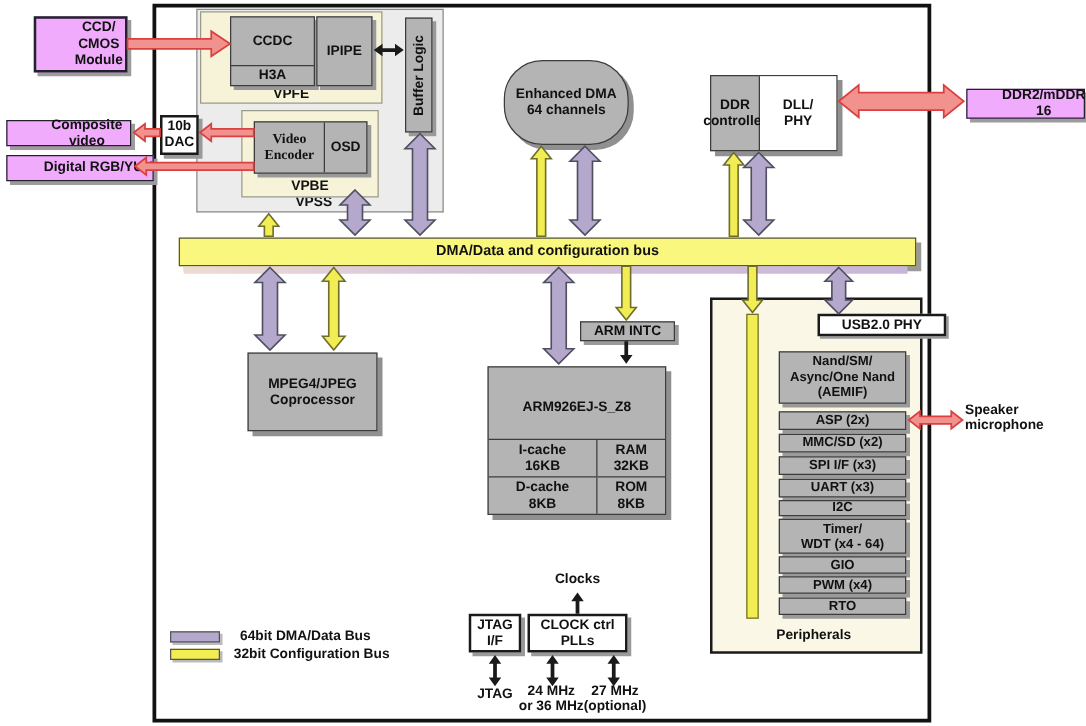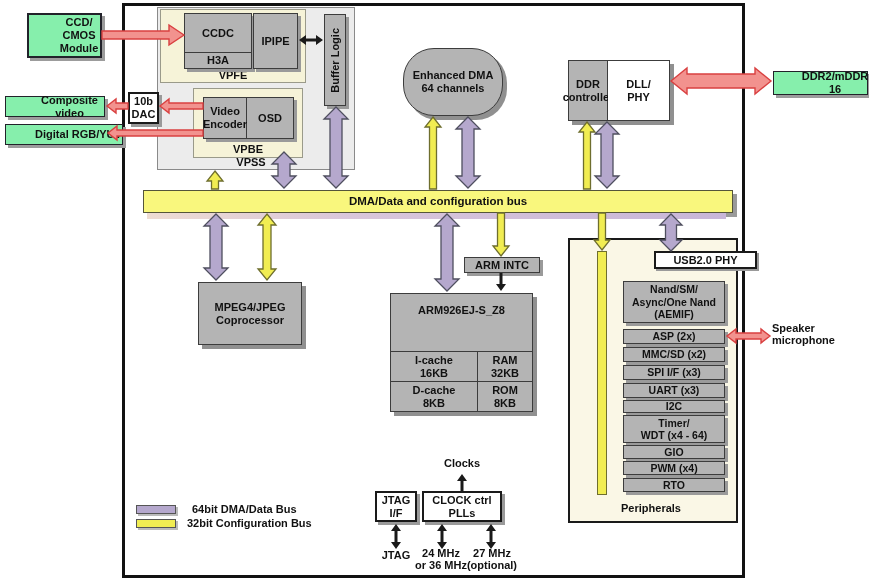--- a/index.html
+++ b/index.html
@@ -10,21 +10,21 @@
   .flexc{display:flex;align-items:center;justify-content:center;}
   
   .chip{border:3px solid #111;background:#fff;}
   .vpss{background:#ececec;border:1px solid #8a8a8a;}
   .subarea{background:#f6f3d8;border:1px solid #9a9a8a;}
   .periph{background:#faf7e6;border:2px solid #1a1a1a;}
   
   .grey{background:#b4b4b4;border:1.5px solid #3c3c3c;box-shadow:4px 4px 0 #909090;}
   .greysm{background:#b4b4b4;border:1.5px solid #3c3c3c;box-shadow:3px 3px 0 #9a9a9a;}
   .white{background:#ffffff;border:2px solid #1a1a1a;box-shadow:3px 3px 0 #9a9a9a;}
-  .ext{background:#86efac;border:1.5px solid #22222a;box-shadow:3px 3px 0 #9c9c9c;padding-left:29px;}
+  .ext{background:#f0abfc;border:1.5px solid #22222a;box-shadow:3px 3px 0 #9c9c9c;padding-left:29px;}
   .bus{background:#f9f77d;border:1.5px solid #55553a;box-shadow:4px 4px 0 #9a9a9a;}
   .busshadow{background:linear-gradient(to right,#eedcd2 0%,#d9c6da 35%,#c8b6d8 100%);}
   .ybar{background:#f1ed52;border:1.5px solid #6e6e2e;}
   .vtext{writing-mode:vertical-rl;transform:rotate(180deg);}
   .caption{font-weight:bold;font-size:11px;white-space:pre-line;}
   svg.overlay{position:absolute;left:0;top:0;pointer-events:none;}
   .split{display:flex;}
   .cell{display:flex;align-items:center;justify-content:center;box-sizing:border-box;}
 </style>
 </head>
@@ -61,21 +61,21 @@
     </div>
   <div class="abs greysm flexc" style="left:253px;top:13px;width:45px;height:56px;">
     <span class="lbl">IPIPE</span>
     </div>
 
   <div class="abs greysm flexc" style="left:324px;top:14px;width:22px;height:92px;">
     <span class="lbl vtext">Buffer Logic</span>
     </div>
 
   <div class="abs greysm split" style="left:203px;top:97px;width:91px;height:42px;">
-    <div class="cell" style="width:43px;border-right:1.5px solid #3c3c3c;">
+    <div class="cell" style="width:56px;border-right:1.5px solid #3c3c3c;font-family:Liberation Serif, serif;">
       <span class="lbl">Video
 Encoder</span>
       </div>
     <div class="cell" style="flex:1;">
       <span class="lbl">OSD</span>
       </div>
   </div>
 
   <div class="abs white flexc" style="left:128px;top:92px;width:31px;height:32px;">
     <span class="lbl">10b
@@ -101,21 +101,21 @@
   <div class="abs grey flexc" style="left:198px;top:282px;width:104px;height:63px;">
     <span class="lbl">MPEG4/JPEG
 Coprocessor</span>
     </div>
 
   <div class="abs greysm flexc" style="left:464px;top:257px;width:76px;height:16px;">
     <span class="lbl">ARM INTC</span>
     </div>
 
   <div class="abs grey" style="left:390px;top:293px;width:143px;height:119px;background:#b4b4b4;">
-    <div style="height:58px;box-sizing:border-box;border-bottom:1.5px solid #3c3c3c;display:flex;justify-content:center;padding-top:10px;">
+    <div style="height:58px;box-sizing:border-box;border-bottom:1.5px solid #3c3c3c;display:flex;justify-content:center;padding-top:26px;">
       <span class="lbl">ARM926EJ-S_Z8</span>
       </div>
     <div class="split" style="height:30px;box-sizing:border-box;border-bottom:1.5px solid #3c3c3c;">
       <div class="cell" style="width:87px;border-right:1.5px solid #3c3c3c;">
           <span class="lbl">I-cache
 16KB</span>
         </div>
       <div class="cell" style="flex:1;">
           <span class="lbl">RAM
 32KB</span>

